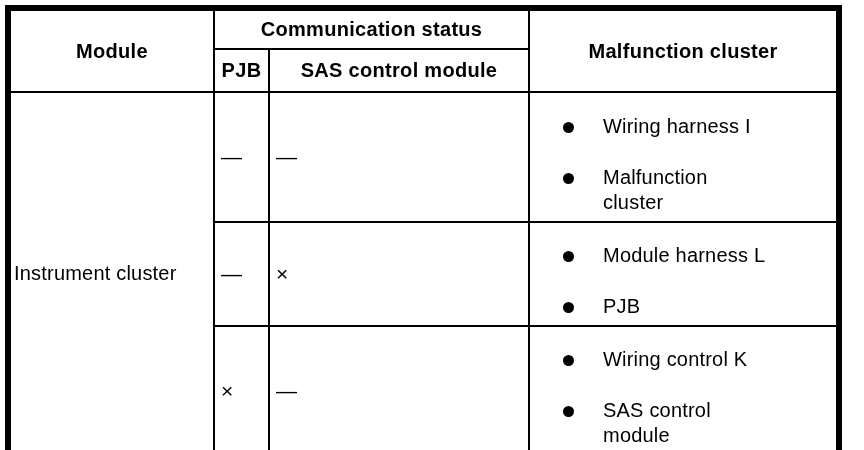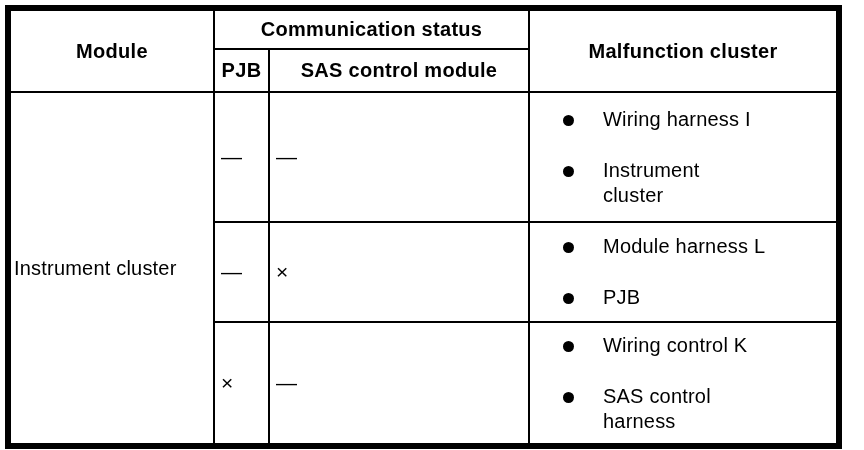--- a/index.html
+++ b/index.html
@@ -54,21 +54,21 @@
     padding-left: 3px;
     letter-spacing: 0.2px;
     white-space: nowrap;
   }
   .status-cell {
     text-align: left;
     padding-left: 6px;
     font-size: 21px;
     letter-spacing: 0;
   }
-  .loc-cell { padding: 6px 4px 6px 0; }
+  .loc-cell { padding: 20px 4px 6px 0; }
   .loc-list {
     display: flex;
     flex-direction: column;
     justify-content: center;
     gap: 26px;
     height: 100%;
   }
   .loc-item {
     display: flex;
     align-items: flex-start;
@@ -116,21 +116,21 @@
         <td class="status-cell">—</td>
         <td class="status-cell">—</td>
         <td class="loc-cell">
           <div class="loc-list">
             <div class="loc-item">
               <span class="bullet"></span>
               <span class="loc-text">Wiring harness I</span>
             </div>
             <div class="loc-item">
               <span class="bullet"></span>
-              <span class="loc-text">Instrument
+              <span class="loc-text">Malfunction
 cluster</span>
             </div>
           </div>
         </td>
       </tr>
 
       <tr class="body-row-2">
         <td class="status-cell">—</td>
         <td class="status-cell">×</td>
         <td class="loc-cell">
@@ -152,21 +152,21 @@
         <td class="status-cell">—</td>
         <td class="loc-cell">
           <div class="loc-list">
             <div class="loc-item">
               <span class="bullet"></span>
               <span class="loc-text">Wiring control K</span>
             </div>
             <div class="loc-item">
               <span class="bullet"></span>
               <span class="loc-text">SAS control
-harness</span>
+module</span>
             </div>
           </div>
         </td>
       </tr>
     </tbody>
       </table>
   </div>
 </div>
 
 </body></html>

